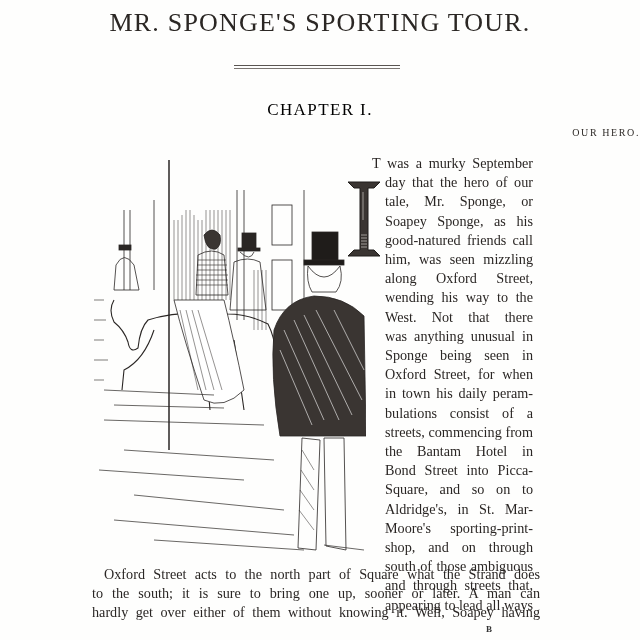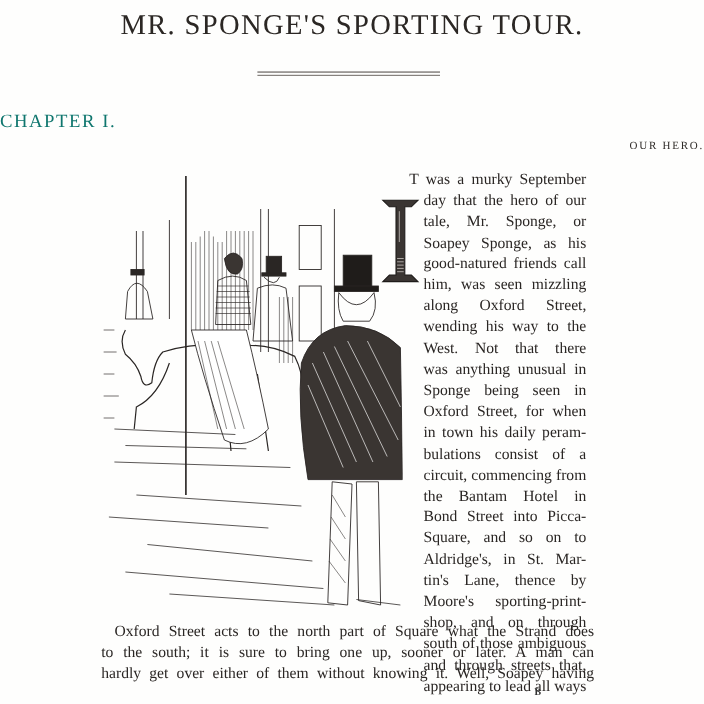--- a/index.html
+++ b/index.html
@@ -26,23 +26,23 @@
       font-weight: normal;
     }
     .rule {
       position: absolute; left: 234px; top: 65px; width: 166px; height: 4px;
       border-top: 1.5px solid #5a5552;
       border-bottom: 1px solid #7a7571;
       box-sizing: border-box;
     }
     .chapter-title {
       position: absolute; top: 100px; left: 0; width: 640px;
-      text-align: left;
+      text-align: center;
       font-size: 17px; letter-spacing: 1.4px;
-      color: #0f766e;
+      color: #000000;
     }
     .chapter-subtitle {
       position: absolute; top: 127px; left: 0; width: 640px;
       text-align: right;
       font-size: 10px; letter-spacing: 1.6px;
       color: #2f2b28;
     }
     .illustration {
       position: absolute; left: 94px; top: 150px; width: 272px; height: 410px;
     }
@@ -208,26 +208,25 @@
     <span class="ln">good-natured friends call</span>
     <span class="ln">him, was seen mizzling</span>
     <span class="ln">along Oxford Street,</span>
     <span class="ln">wending his way to the</span>
     <span class="ln">West. Not that there</span>
     <span class="ln">was anything unusual in</span>
     <span class="ln">Sponge being seen in</span>
     <span class="ln">Oxford Street, for when</span>
     <span class="ln">in town his daily peram-</span>
     <span class="ln">bulations consist of a</span>
-    <span class="ln">circuit, commencing from</span>
+    <span class="ln">streets, commencing from</span>
     <span class="ln">the Bantam Hotel in</span>
     <span class="ln">Bond Street into Picca-</span>
     <span class="ln">Square, and so on to</span>
     <span class="ln">Aldridge's, in St. Mar-</span>
-    <span class="ln">tin's Lane, thence by</span>
     <span class="ln">Moore's sporting-print-</span>
     <span class="ln">shop, and on through</span>
     <span class="ln">south of those ambiguous</span>
     <span class="ln">and through streets that,</span>
     <span class="ln">appearing to lead all ways</span>
 
   </div>
 
   <div class="full-text">
     <span class="ln indent">Oxford Street acts to the north part of Square what the Strand does</span>

